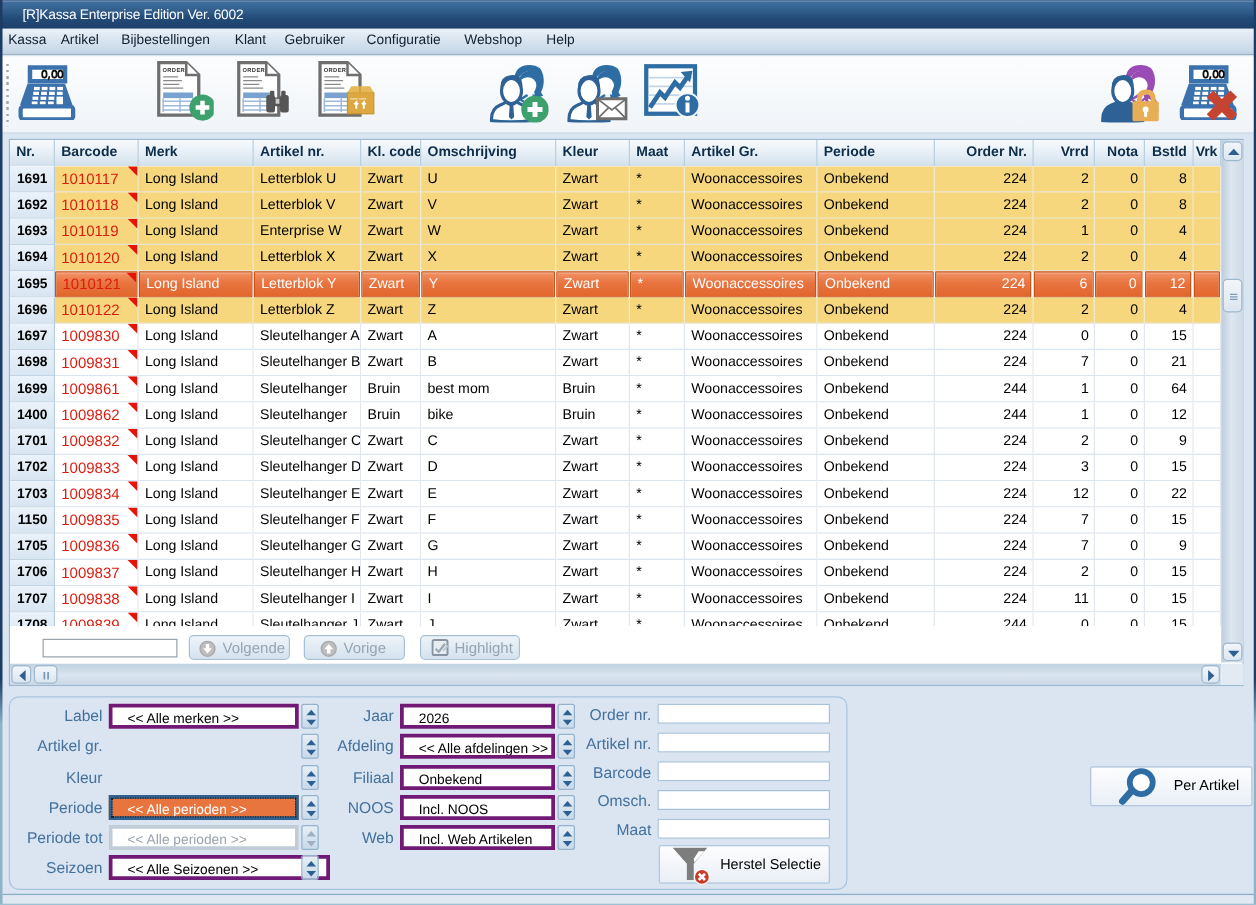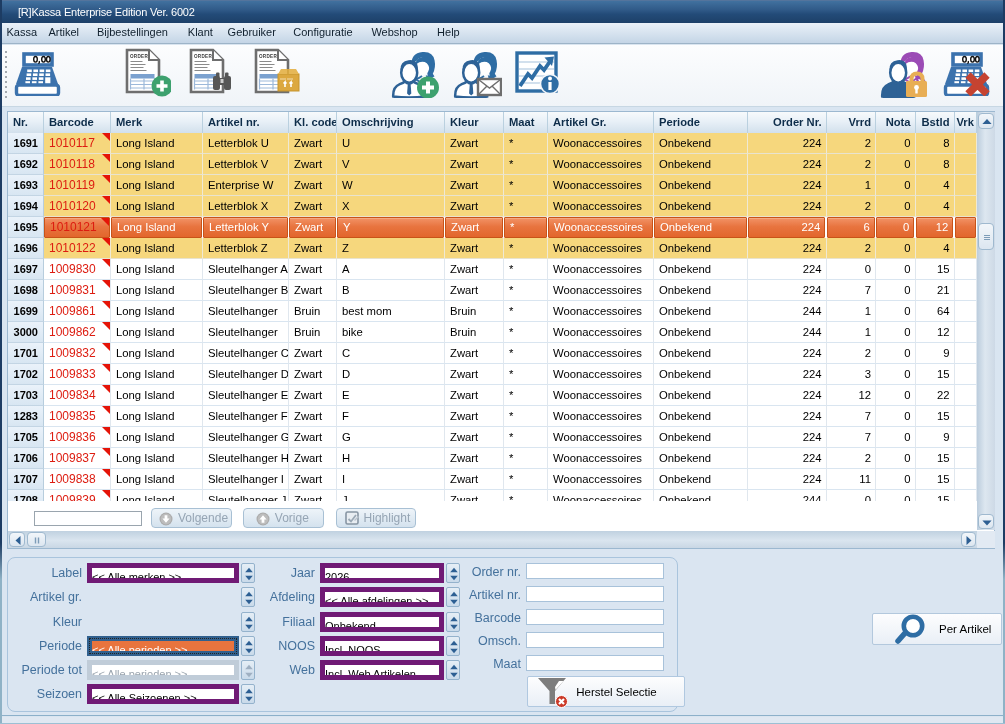--- a/index.html
+++ b/index.html
@@ -38,28 +38,28 @@
 #searchrow{position:absolute;left:7.5px;top:501.3px;width:969.8px;height:29.9px;background:#fff}
 #sinput{position:absolute;left:26.5px;top:10.1px;width:108px;height:14.8px;background:#fff;border:1px solid #9aa5ae}
 .fbtn{position:absolute;top:7px;height:19.8px;background:linear-gradient(#eef4f9,#d4e2ee);border:1px solid #a8c0d4;border-radius:4px;color:#96a5b4;font-size:12px}
 .fbtn .t{position:absolute;top:2.2px;white-space:nowrap}
 
 #bottom{position:absolute;left:1.5px;top:549px;width:1002px;height:166.2px;background:#dae5f1}
 #bpanel{position:absolute;left:6.5px;top:556.5px;width:671px;height:155px;border:1.5px solid #a9c4dd;border-radius:8px}
 #bsep{position:absolute;left:1.5px;top:715.2px;width:1002px;height:1.3px;background:#8cb0ca}
 #bfoot{position:absolute;left:1.5px;top:716.5px;width:1002px;height:6px;background:#e0e8f2}
 .lbl{position:absolute;font-size:12.5px;color:#44719c;white-space:nowrap;line-height:20px}
-.cbo{position:absolute;height:20px;background:#fff;border:5px solid #701a75;font-size:11px;color:#000;line-height:18px;padding-left:0;white-space:nowrap;overflow:hidden}
+.cbo{position:absolute;height:20px;background:#fff;border:3px solid #701a75;font-size:11px;color:#000;line-height:18px;padding-left:12px;white-space:nowrap;overflow:hidden}
 .cbo-o{background:#e8743e;color:#fff;outline:1px dotted #222;outline-offset:-3px;border-color:#30608e}
 .cbo-d{color:#9aa4ae;border-color:#c0ccd8}
 .spin{position:absolute;width:14px;height:20px;background:linear-gradient(#e5eef6,#c9daea);border:1px solid #94b2cc;border-radius:2px}
 .inp{position:absolute;width:137.5px;height:16px;background:#fff;border:1px solid #a8c2da}
 .rbtn{position:absolute;left:872px;width:130px;height:32.5px;background:linear-gradient(#fdfdfe,#e9eff6);border:1px solid #b3c8dd;border-radius:2px}
 .rbtn .t{position:absolute;font-size:11.5px;color:#000}
-#herstel{position:absolute;left:527.2px;top:676px;width:158px;height:30.5px;background:linear-gradient(#fdfdfe,#e9eff6);border:1px solid #b0c8e0;border-radius:2px}
+#herstel{position:absolute;left:527.2px;top:676px;width:137px;height:30.5px;background:linear-gradient(#fdfdfe,#e9eff6);border:1px solid #b0c8e0;border-radius:2px}
 
 #bl{position:absolute;left:0;top:0;width:1.5px;height:724px;background:linear-gradient(#1d3c63 0%,#1d3c63 75%,#8fb2c6 80%,#8fb2c6 100%)}
 #br{position:absolute;right:0;top:0;width:1.8px;height:724px;background:linear-gradient(#1d3c63 0%,#1d3c63 75%,#8fb2c6 80%,#8fb2c6 100%)}
 #bb{position:absolute;left:0;bottom:0;width:1005px;height:1.5px;background:#9cc0d4}
 </style></head>
 <body>
 <div id="win">
 <div id="title">
       <span>[R]Kassa Enterprise Edition Ver. 6002</span>
     </div>
@@ -390,21 +390,21 @@
         <div class="dc wh" style="left:496.5px;width:44px">*</div>
         <div class="dc wh" style="left:540.5px;width:106px">Woonaccessoires</div>
         <div class="dc wh" style="left:646.5px;width:94px">Onbekend</div>
         <div class="dc rt wh" style="left:740.5px;width:78.5px">244</div>
         <div class="dc rt wh" style="left:819.0px;width:49.5px">1</div>
         <div class="dc rt wh" style="left:868.5px;width:39.5px">0</div>
         <div class="dc rt wh" style="left:908.0px;width:39.0px">64</div>
         <div class="dc wh" style="left:947.0px;width:22.799999999999955px"></div>
       </div>
 <div class="row" style="top:189.0px">
-        <div class="nrc" style="left:0.5px;top:0;width:36px">3000</div>
+        <div class="nrc" style="left:0.5px;top:0;width:36px">1400</div>
         <div class="dc wh" style="left:36.5px;width:67px"><span class="bc">1009862</span><i class="tri"></i></div>
         <div class="dc wh" style="left:103.5px;width:92px">Long Island</div>
         <div class="dc wh" style="left:195.5px;width:86px">Sleutelhanger</div>
         <div class="dc wh" style="left:281.5px;width:48px">Bruin</div>
         <div class="dc wh" style="left:329.5px;width:108px">bike</div>
         <div class="dc wh" style="left:437.5px;width:59px">Bruin</div>
         <div class="dc wh" style="left:496.5px;width:44px">*</div>
         <div class="dc wh" style="left:540.5px;width:106px">Woonaccessoires</div>
         <div class="dc wh" style="left:646.5px;width:94px">Onbekend</div>
         <div class="dc rt wh" style="left:740.5px;width:78.5px">244</div>
@@ -458,21 +458,21 @@
         <div class="dc wh" style="left:496.5px;width:44px">*</div>
         <div class="dc wh" style="left:540.5px;width:106px">Woonaccessoires</div>
         <div class="dc wh" style="left:646.5px;width:94px">Onbekend</div>
         <div class="dc rt wh" style="left:740.5px;width:78.5px">224</div>
         <div class="dc rt wh" style="left:819.0px;width:49.5px">12</div>
         <div class="dc rt wh" style="left:868.5px;width:39.5px">0</div>
         <div class="dc rt wh" style="left:908.0px;width:39.0px">22</div>
         <div class="dc wh" style="left:947.0px;width:22.799999999999955px"></div>
       </div>
 <div class="row" style="top:273.0px">
-        <div class="nrc" style="left:0.5px;top:0;width:36px">1283</div>
+        <div class="nrc" style="left:0.5px;top:0;width:36px">1150</div>
         <div class="dc wh" style="left:36.5px;width:67px"><span class="bc">1009835</span><i class="tri"></i></div>
         <div class="dc wh" style="left:103.5px;width:92px">Long Island</div>
         <div class="dc wh" style="left:195.5px;width:86px">Sleutelhanger F</div>
         <div class="dc wh" style="left:281.5px;width:48px">Zwart</div>
         <div class="dc wh" style="left:329.5px;width:108px">F</div>
         <div class="dc wh" style="left:437.5px;width:59px">Zwart</div>
         <div class="dc wh" style="left:496.5px;width:44px">*</div>
         <div class="dc wh" style="left:540.5px;width:106px">Woonaccessoires</div>
         <div class="dc wh" style="left:646.5px;width:94px">Onbekend</div>
         <div class="dc rt wh" style="left:740.5px;width:78.5px">224</div>
@@ -638,21 +638,21 @@
         <path d="M7 3.8 L10.8 8.2 L3.2 8.2 Z" fill="#2d5f93"></path>
         <path d="M7 16.2 L3.2 11.8 L10.8 11.8 Z" fill="#2d5f93"></path>
       </svg></div>
 <div class="lbl" style="right:923px;top:659.8000000000001px">Periode tot</div>
     <div class="cbo cbo-d" style="left:87px;top:659.8000000000001px;width:152px">&lt;&lt; Alle perioden &gt;&gt;</div>
     <div class="spin" style="left:241px;top:659.8000000000001px"><svg width="14" height="20" viewBox="0 0 14 20">
         <path d="M7 3.8 L10.8 8.2 L3.2 8.2 Z" fill="#9fb0c2"></path>
         <path d="M7 16.2 L3.2 11.8 L10.8 11.8 Z" fill="#9fb0c2"></path>
       </svg></div>
 <div class="lbl" style="right:923px;top:683.95px">Seizoen</div>
-    <div class="cbo" style="left:87px;top:683.95px;width:152px">&lt;&lt; Alle Seizoenen &gt;&gt;</div>
+    <div class="cbo" style="left:87px;top:683.95px;width:177px">&lt;&lt; Alle Seizoenen &gt;&gt;</div>
     <div class="spin" style="left:241px;top:683.95px"><svg width="14" height="20" viewBox="0 0 14 20">
         <path d="M7 3.8 L10.8 8.2 L3.2 8.2 Z" fill="#2d5f93"></path>
         <path d="M7 16.2 L3.2 11.8 L10.8 11.8 Z" fill="#2d5f93"></path>
       </svg></div>
 <div class="lbl" style="right:690px;top:563.2px">Jaar</div>
     <div class="cbo" style="left:320px;top:563.2px;width:124px">2026</div>
     <div class="spin" style="left:446px;top:563.2px"><svg width="14" height="20" viewBox="0 0 14 20">
         <path d="M7 3.8 L10.8 8.2 L3.2 8.2 Z" fill="#2d5f93"></path>
         <path d="M7 16.2 L3.2 11.8 L10.8 11.8 Z" fill="#2d5f93"></path>
       </svg></div>

